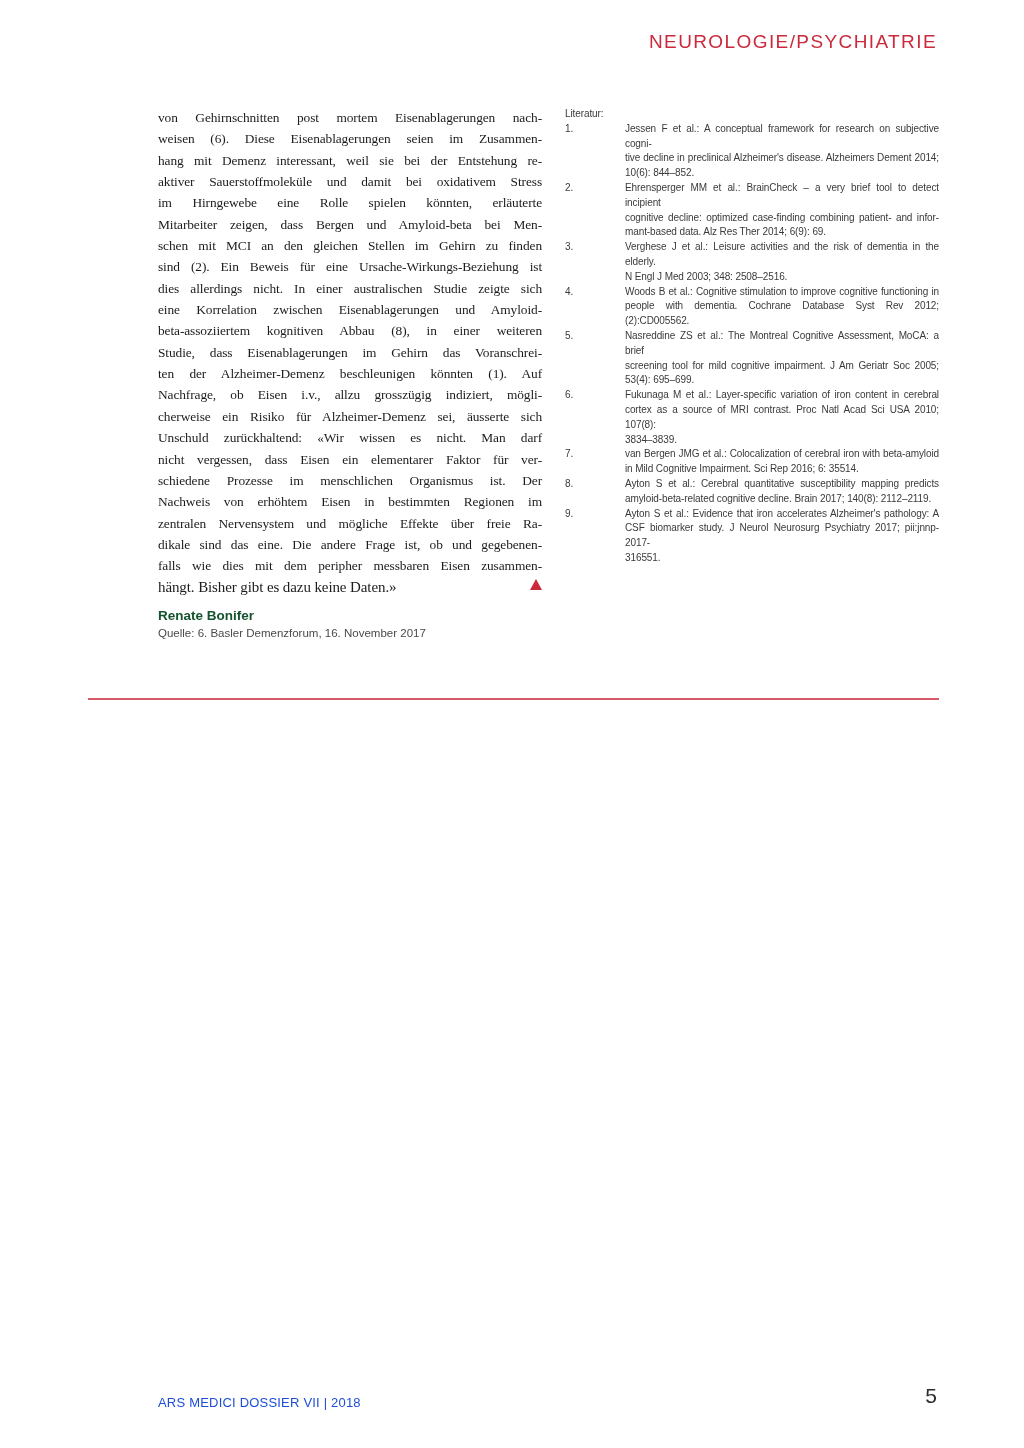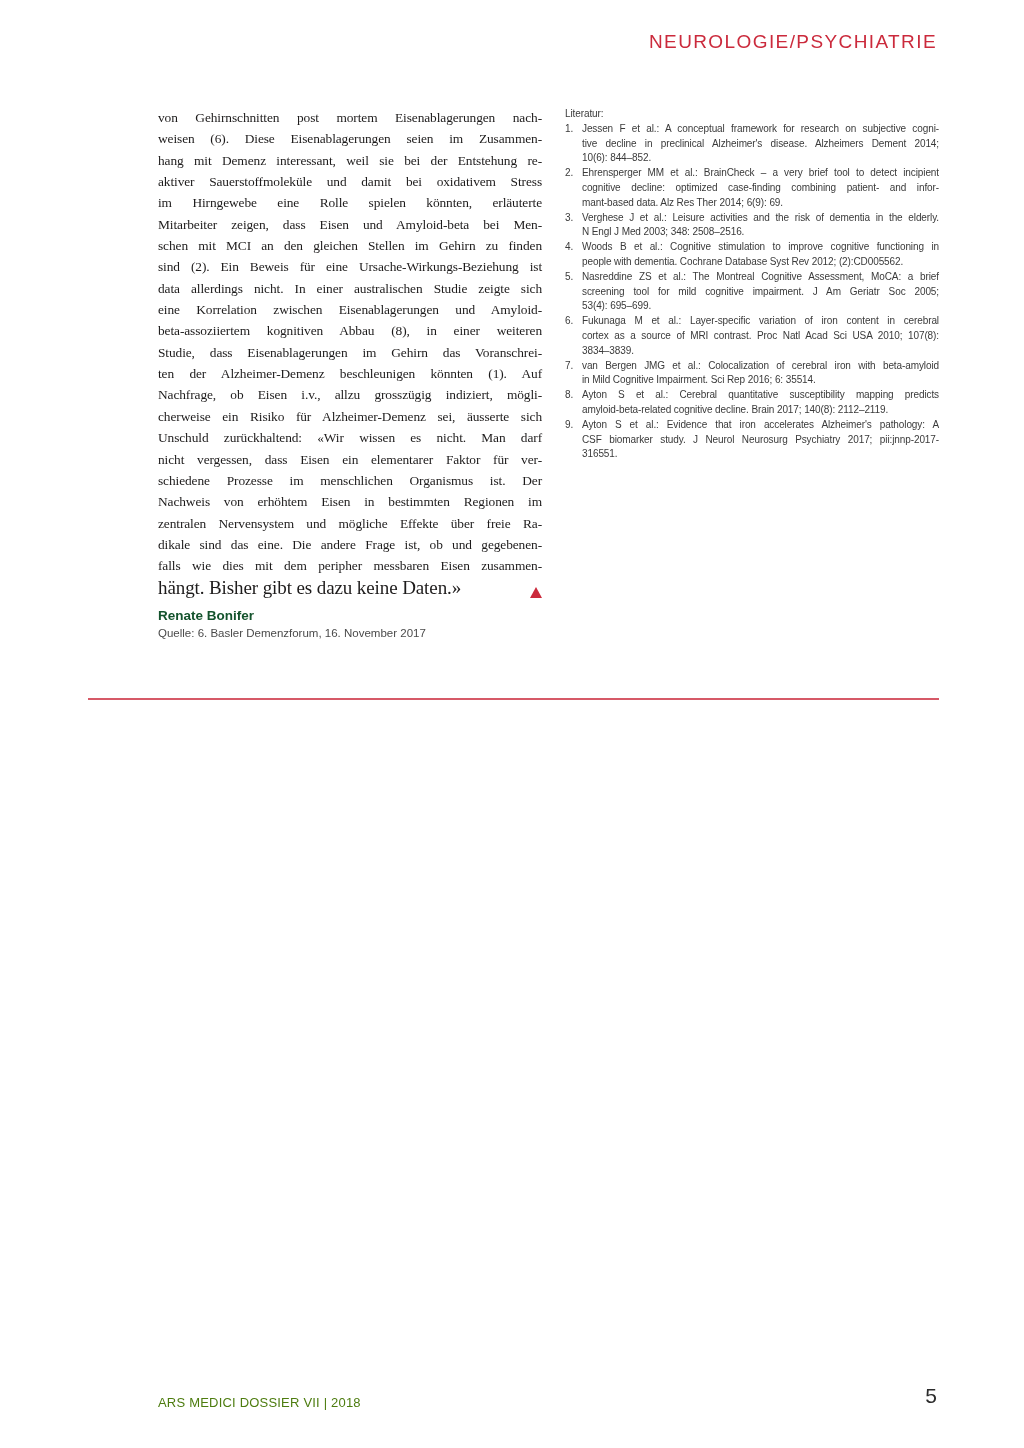--- a/index.html
+++ b/index.html
@@ -37,22 +37,22 @@
     font-size: 13.4px;
     line-height: 21.35px;
     letter-spacing: -0.1px;
     text-align: justify;
     text-align-last: justify;
     white-space: normal;
   }
   .lastline {
     display: flex;
     justify-content: space-between;
-    align-items: flex-end;
-    font-size: 19px;
+    align-items: flex-start;
+    font-size: 15px;
     line-height: 21.35px;
     letter-spacing: -0.1px;
   }
   .tri {
     width: 0; height: 0;
     border-left: 6.5px solid transparent;
     border-right: 6.5px solid transparent;
     border-bottom: 11px solid var(--accent);
     margin-top: 2px;
   }
@@ -91,32 +91,32 @@
     font-family: "Liberation Sans", sans-serif;
     font-size: 10px;
     line-height: 14.8px;
     letter-spacing: -0.1px;
     color: #3a3a3a;
   }
   .lit-heading { font-weight: 400; }
   .ref { display: flex; }
   .ref-num { flex: none; width: 17px; }
   .ref-body { flex: 1; min-width: 0; }
-  .ref-line { text-align: justify; text-align-last: justify; }
+  .ref-line { text-align: justify; text-align-last: justify; margin-left: 43px; }
   .ref-line.final { text-align-last: left; }
   
   .footer-journal {
     position: absolute;
     left: 158px;
     top: 1395px;
     font-family: "Liberation Sans", sans-serif;
     font-size: 13px;
     font-weight: 500;
     letter-spacing: 0.2px;
-    color: #4d7c0f;
+    color: #1d4ed8;
     white-space: nowrap;
   }
   .page-number {
     position: absolute;
     right: 87px;
     top: 1384px;
     font-family: "Liberation Sans", sans-serif;
     font-size: 21px;
     font-weight: 400;
     color: #2c2c2c;
@@ -129,24 +129,24 @@
 
   <div class="header-title">NEUROLOGIE/PSYCHIATRIE</div>
 
   <div class="left-col">
     <div>
         <div class="bline">von Gehirnschnitten post mortem Eisenablagerungen nach-</div>
         <div class="bline">weisen (6). Diese Eisenablagerungen seien im Zusammen-</div>
         <div class="bline">hang mit Demenz interessant, weil sie bei der Entstehung re-</div>
         <div class="bline">aktiver Sauerstoffmoleküle und damit bei oxidativem Stress</div>
         <div class="bline">im Hirngewebe eine Rolle spielen könnten, erläuterte</div>
-        <div class="bline">Mitarbeiter zeigen, dass Eisen und Amyloid-beta bei Men-</div>
+        <div class="bline">Mitarbeiter zeigen, dass Bergen und Amyloid-beta bei Men-</div>
         <div class="bline">schen mit MCI an den gleichen Stellen im Gehirn zu finden</div>
         <div class="bline">sind (2). Ein Beweis für eine Ursache-Wirkungs-Beziehung ist</div>
-        <div class="bline">data allerdings nicht. In einer australischen Studie zeigte sich</div>
+        <div class="bline">dies allerdings nicht. In einer australischen Studie zeigte sich</div>
         <div class="bline">eine Korrelation zwischen Eisenablagerungen und Amyloid-</div>
         <div class="bline">beta-assoziiertem kognitiven Abbau (8), in einer weiteren</div>
         <div class="bline">Studie, dass Eisenablagerungen im Gehirn das Voranschrei-</div>
         <div class="bline">ten der Alzheimer-Demenz beschleunigen könnten (1). Auf</div>
         <div class="bline">Nachfrage, ob Eisen i.v., allzu grosszügig indiziert, mögli-</div>
         <div class="bline">cherweise ein Risiko für Alzheimer-Demenz sei, äusserte sich</div>
         <div class="bline">Unschuld zurückhaltend: «Wir wissen es nicht. Man darf</div>
         <div class="bline">nicht vergessen, dass Eisen ein elementarer Faktor für ver-</div>
         <div class="bline">schiedene Prozesse im menschlichen Organismus ist. Der</div>
         <div class="bline">Nachweis von erhöhtem Eisen in bestimmten Regionen im</div>

